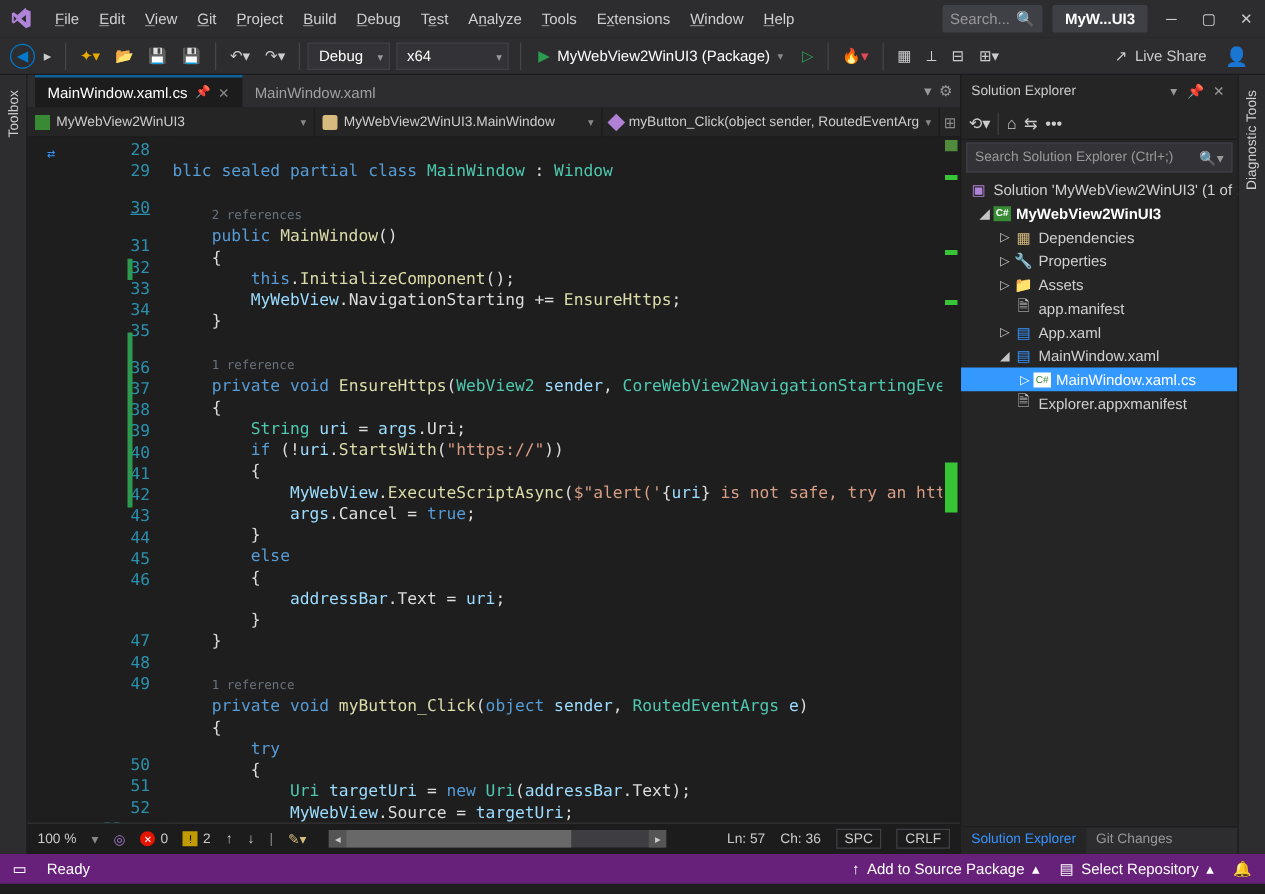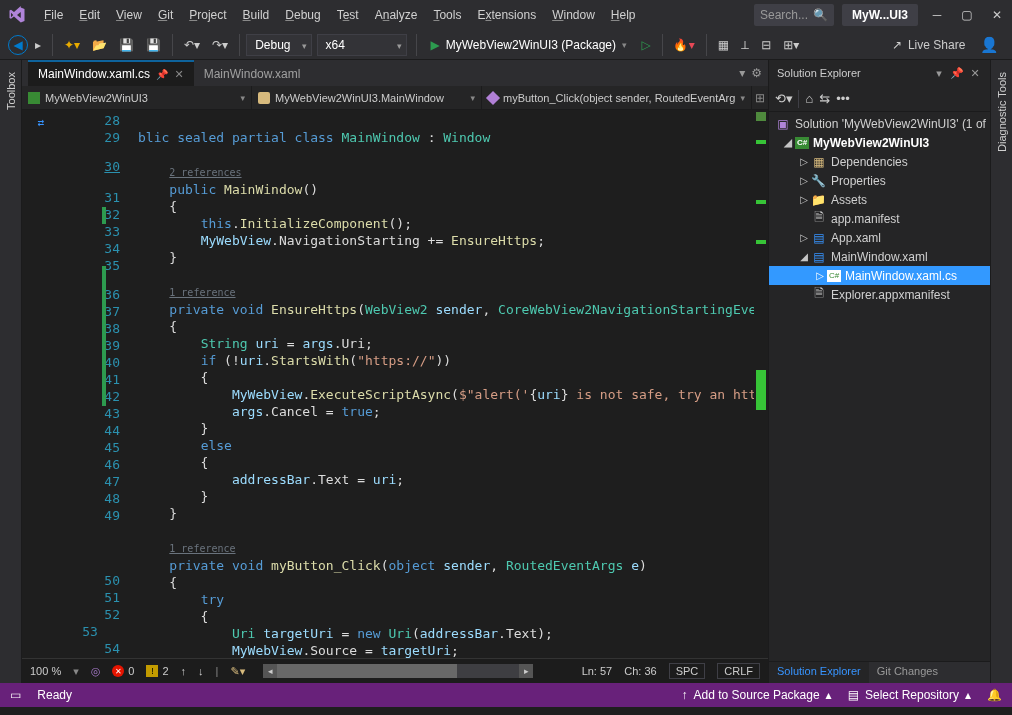--- a/index.html
+++ b/index.html
@@ -49,21 +49,21 @@
   
   .code-area { flex: 1; display: flex; overflow: hidden; position: relative; font-family: Consolas, monospace; font-size: 13px; line-height: 17px; }
   .gutter { width: 78px; background: #1e1e1e; color: #2b91af; text-align: right; padding-right: 18px; padding-top: 2px; position: relative; }
   .code-lines { flex: 1; white-space: pre; color: #dcdcdc; padding-top: 2px; overflow: hidden; position: relative; }
   
   .kw { color: #569cd6; }
   .cls { color: #4ec9b0; }
   .mth { color: #dcdcaa; }
   .str { color: #d69d85; }
   .var { color: #9cdcfe; }
-  .codelens { color: #6a737d; font-size: 10px; text-decoration: underline; }
+  .codelens { color: #6a737d; font-size: 10px; }
   
   .right-margin { width: 14px; background: #1e1e1e; position: relative; }
   .right-margin .thumb { position: absolute; right: 2px; top: 2px; width: 10px; height: 9px; background: #4f8a3d; }
   .right-margin .mark { position: absolute; right: 2px; width: 10px; height: 4px; background: #37c437; }
   
   .editor-status { height: 25px; background: #1c1c1c; border-top: 1px solid #333; display: flex; align-items: center; padding: 0 8px; gap: 12px; color: #ccc; font-size: 11px; }
   .editor-status .err { display: flex; align-items: center; gap: 4px; }
   .editor-status .err .dot-red { width: 12px; height: 12px; border-radius: 50%; background: #e51400; display: flex; align-items: center; justify-content: center; color: #fff; font-size: 8px; }
   .editor-status .err .dot-warn { width: 12px; height: 12px; background: #c29b00; display: flex; align-items: center; justify-content: center; color: #000; font-size: 9px; }
   .editor-status .spacer { flex: 1; }
@@ -241,21 +241,21 @@
 <div style="height:17px;">37</div>
 <div style="height:17px;">38</div>
 <div style="height:17px;">39</div>
 <div style="height:17px;">40</div>
 <div style="height:17px;">41</div>
 <div style="height:17px;">42</div>
 <div style="height:17px;">43</div>
 <div style="height:17px;">44</div>
 <div style="height:17px;">45</div>
 <div style="height:17px;">46</div>
-<div style="height:17px;">47</div>
+<div style="height:17px;margin-top:32px;">47</div>
 <div style="height:17px;">48</div>
 <div style="height:17px;">49</div>
 <div style="height:12px;"></div>
 <div style="height:17px;margin-top:36px;">50</div>
 <div style="height:17px;">51</div>
 <div style="height:17px;">52</div>
 <div style="height:17px;text-align:center;">53</div>
 <div style="height:17px;">54</div>
 <div style="height:17px;">55</div>
 <div style="height:17px;">56</div>
@@ -345,20 +345,24 @@
       <div class="tool">📌</div>
       <div class="tool">✕</div>
     </div>
     <div class="panel-toolbar">
       <span class="tool">⟲▾</span>
       <span class="sep"></span>
       <span class="tool">⌂</span>
       <span class="tool">⇆</span>
       <span class="tool">•••</span>
     </div>
+    <div class="panel-search">
+      <span>Search Solution Explorer (Ctrl+;)</span>
+      <span class="mag">🔍▾</span>
+    </div>
     <div class="tree">
       <div class="tree-row" style="padding-left:6px;">
         <span class="ico" style="color:#b084d9;">▣</span>
         <span>Solution 'MyWebView2WinUI3' (1 of 1)</span>
       </div>
       <div class="tree-row bold" style="padding-left:12px;">
         <span class="exp">◢</span>
         <span class="ico" style="background:#388a34;width:14px;height:12px;color:#fff;font-size:8px;">C#</span>
         <span>MyWebView2WinUI3</span>
       </div>

